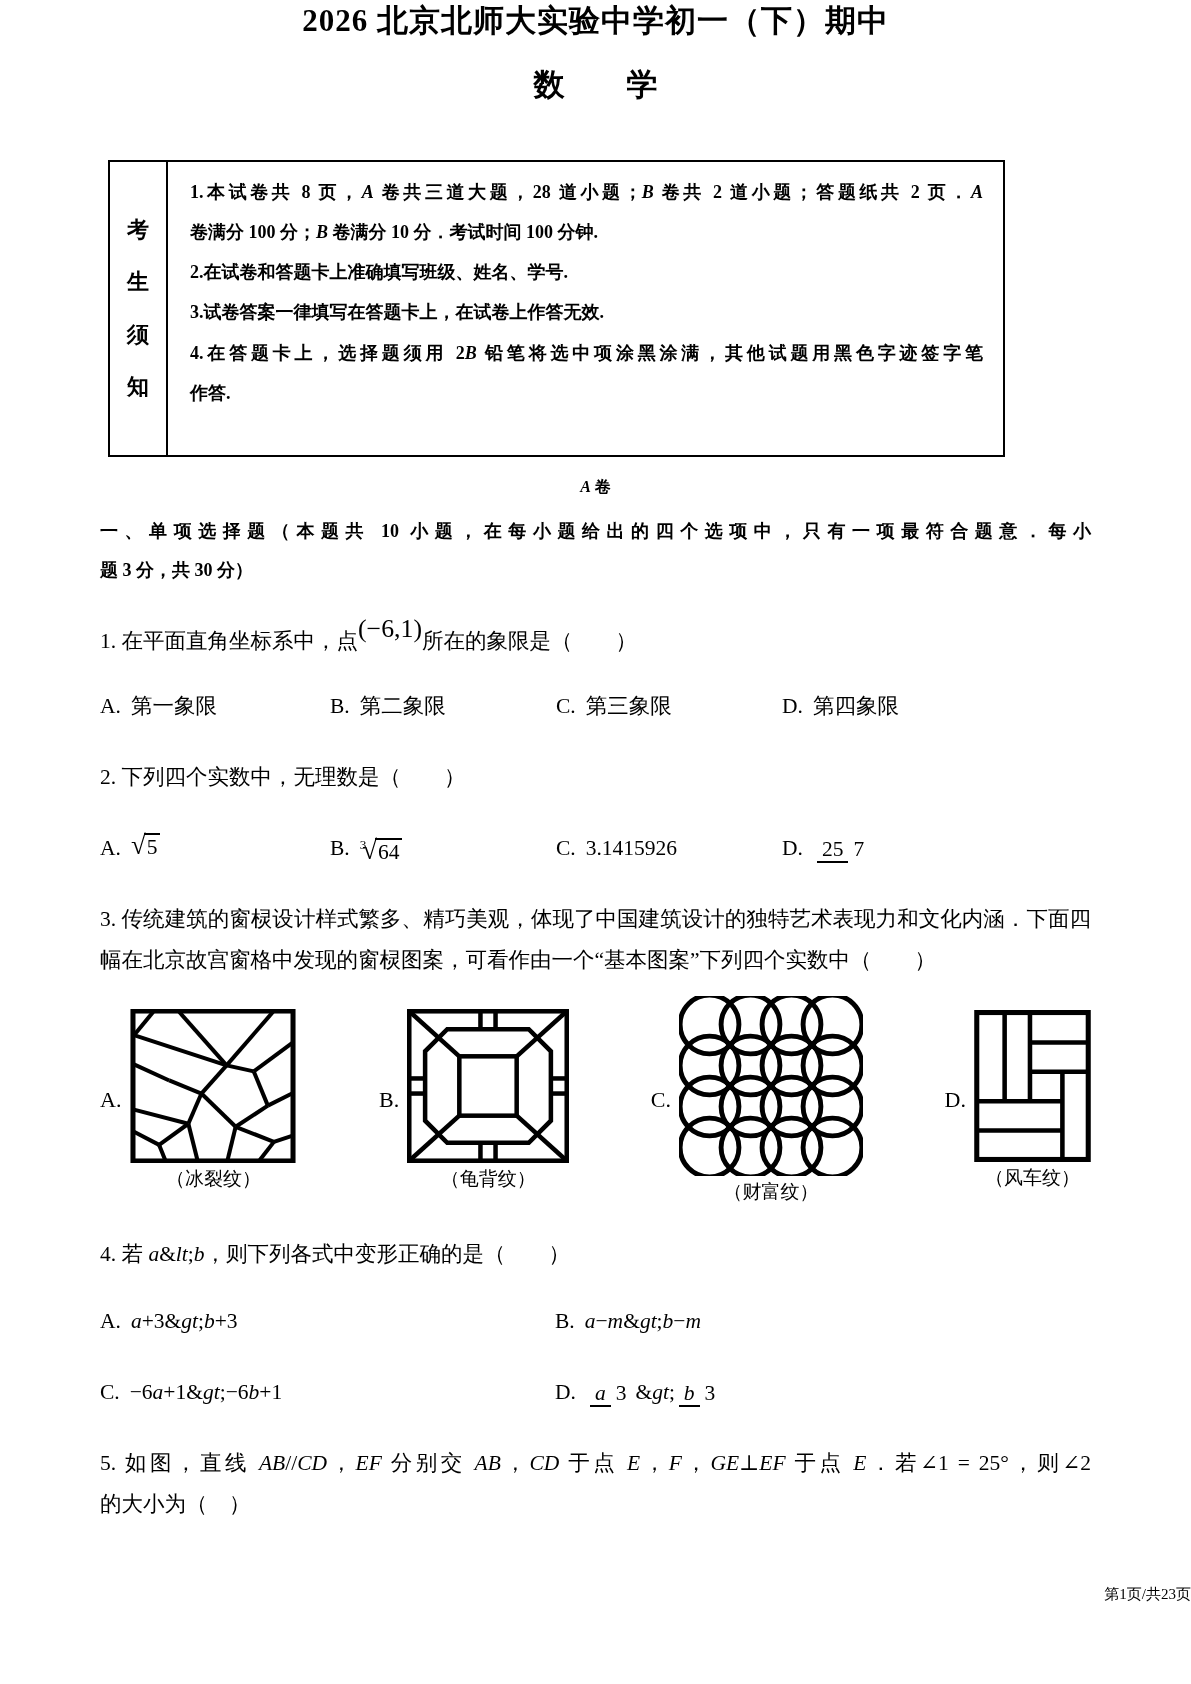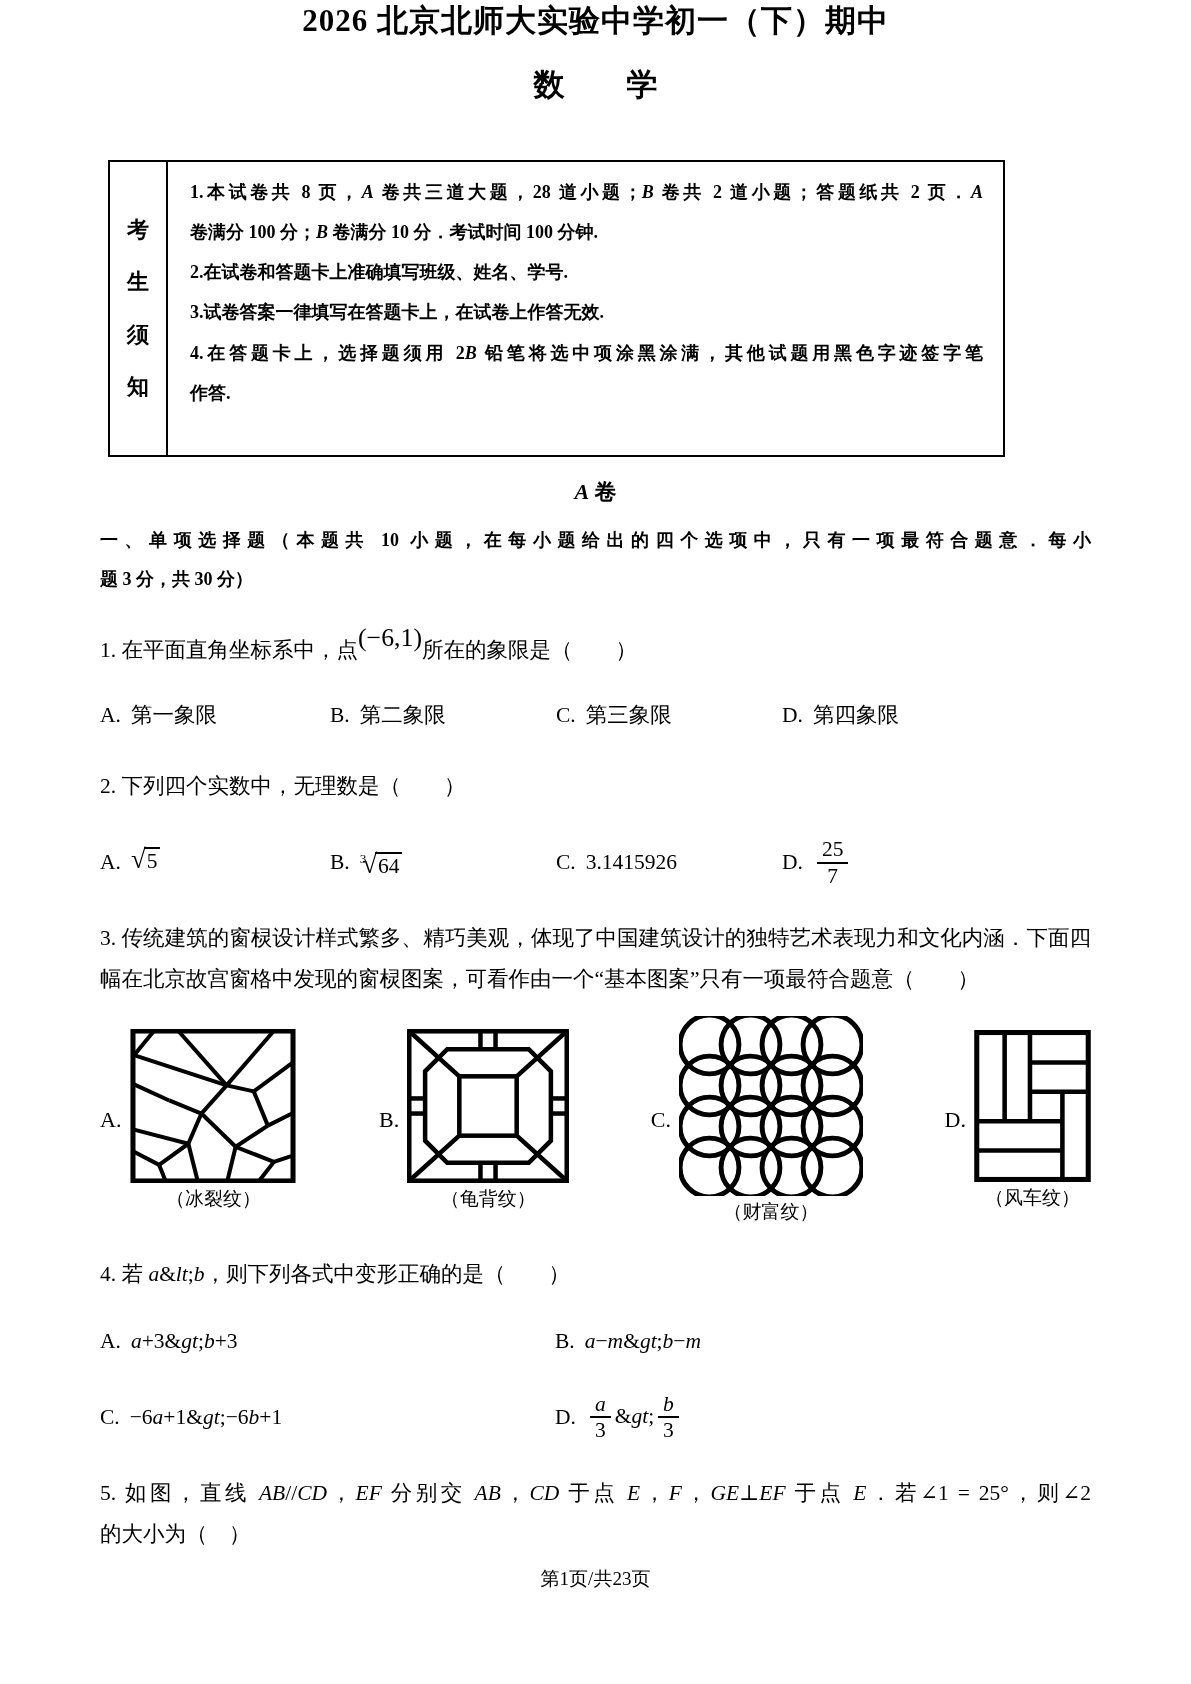--- a/index.html
+++ b/index.html
@@ -16,51 +16,51 @@
   .doc-title{text-align:center;font-size:31px;font-weight:700;letter-spacing:1px;}
   .subject-title{margin-top:22px;text-align:center;font-size:31px;font-weight:700;}
 
   
   .notice{margin:54px 0 0 8px;width:897px;border:2.5px solid #000;display:flex;box-sizing:border-box;min-height:297px;}
   .notice-side{width:56px;border-right:2.5px solid #000;display:flex;flex-direction:column;justify-content:space-evenly;align-items:center;font-weight:700;font-size:22px;padding:30px 0;}
   .notice-body{flex:1;padding:10px 20px 8px 22px;font-weight:700;line-height:2.23;font-size:18px;}
   .jfull{text-align:justify;text-align-last:justify;}
 
   
-  .paper-a{margin-top:20px;text-align:center;font-size:22px;font-weight:700;}
+  .paper-a{margin-top:20px;text-align:center;font-size:16px;font-weight:700;}
   .part-heading{margin-top:14px;font-size:18px;font-weight:700;line-height:2.15;}
 
   
   .q{margin-top:30px;line-height:1.9;}
   .q-stem{line-height:1.9;}
   .opts4{display:grid;grid-template-columns:230px 226px 226px 1fr;margin-top:24px;align-items:center;}
   .opts2{display:grid;grid-template-columns:455px 1fr;margin-top:26px;row-gap:30px;align-items:center;}
   .opt{display:flex;align-items:center;}
   .optk{margin-right:10px;}
 
   
   .raised{display:inline-block;position:relative;top:-11px;font-size:1.2em;line-height:1;margin-top:8px;}
-  .frac{display:inline-flex;flex-direction:column;text-align:center;vertical-align:middle;margin:0 4px;line-height:1.15;}
+  .frac{display:inline-flex;text-align:center;vertical-align:middle;margin:0 4px;line-height:1.15;}
   .frac .fn{border-bottom:2px solid #000;padding:0 5px;}
   .frac .fd{padding:0 5px;}
   .sqrt{display:inline-flex;align-items:flex-start;}
   .sqrt .sgn{font-size:1.25em;line-height:1;position:relative;top:-1px;margin-right:-2px;}
   .sqrt .rc{border-top:2px solid #000;padding:0 3px;line-height:1.2;}
   .sqrt .idx{font-size:0.62em;position:relative;top:-0.45em;margin-right:-0.32em;}
 
   
   .figrow{display:flex;justify-content:space-between;align-items:center;margin-top:16px;width:991px;}
   .figblock{display:flex;align-items:center;}
   .figlabel{margin-right:8px;font-size:22px;}
   .figcol{display:flex;flex-direction:column;align-items:center;}
   .figcaption{margin-top:5px;font-size:19px;line-height:1.2;}
   .pat{display:block;}
   .pat line,.pat rect,.pat polygon,.pat circle{stroke:#000;fill:none;}
 
-  .page-footer{position:absolute;left:0;bottom:92px;width:100%;text-align:center;font-size:19px;}
+  .page-footer{position:absolute;left:0;bottom:80px;width:100%;text-align:right;font-size:15px;}
 </style>
 </head>
 <body>
 
 <div class="content">
 
   <div class="doc-title">2026 北京北师大实验中学初一（下）期中</div>
   <div class="subject-title">数　　学</div>
 
   <div class="notice">
@@ -136,21 +136,21 @@
           <span class="optv"><span class="frac">
               <span class="fn">25</span>
               <span class="fd">7</span>
             </span></span>
         </div>
     </div>
   </div>
 
   <div class="q">
     <div class="q-stem jfull">3. 传统建筑的窗棂设计样式繁多、精巧美观，体现了中国建筑设计的独特艺术表现力和文化内涵．下面四</div>
-    <div class="q-stem">幅在北京故宫窗格中发现的窗棂图案，可看作由一个“基本图案”只有一项最符合题意（　　）</div>
+    <div class="q-stem">幅在北京故宫窗格中发现的窗棂图案，可看作由一个“基本图案”下列四个实数中（　　）</div>
 
     <div class="figrow">
 
       <div class="figblock">
         <span class="figlabel">A.</span>
         <div class="figcol">
           <svg class="pat" width="168" height="154" viewBox="0 0 163 153">
             <rect x="2" y="2" width="159" height="149" stroke-width="5"></rect>
             <g stroke-width="4">
               <line x1="22" y1="3" x2="3" y2="26"></line>

